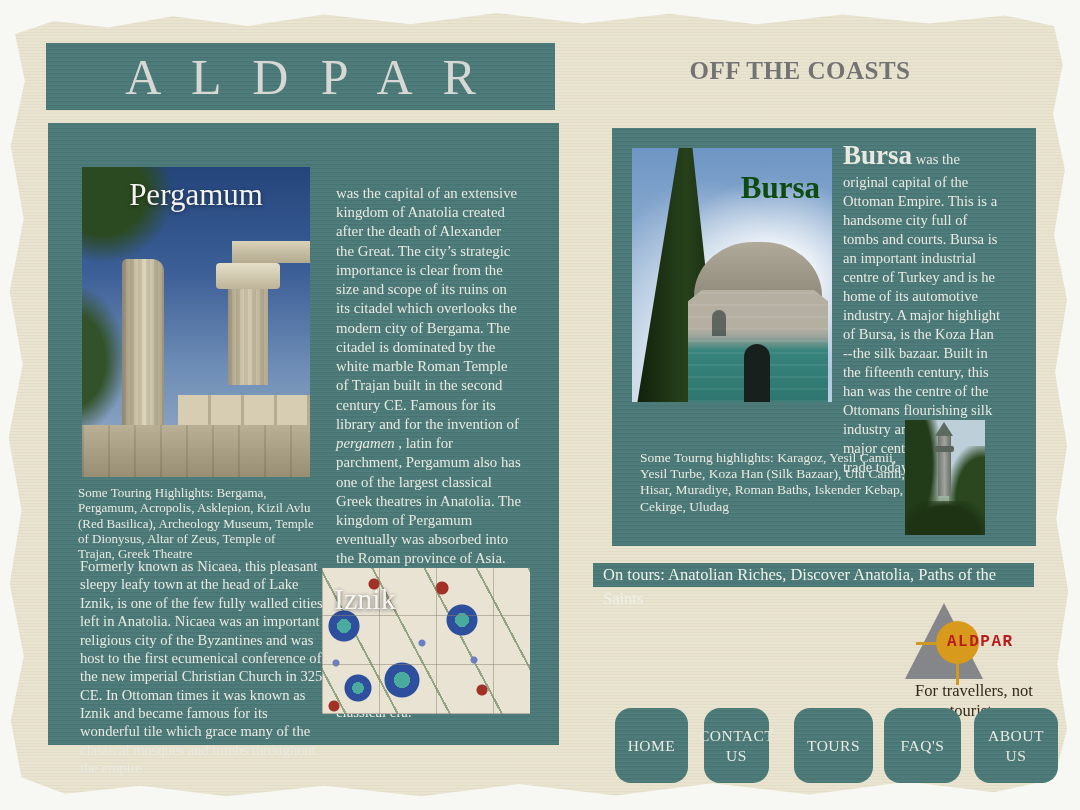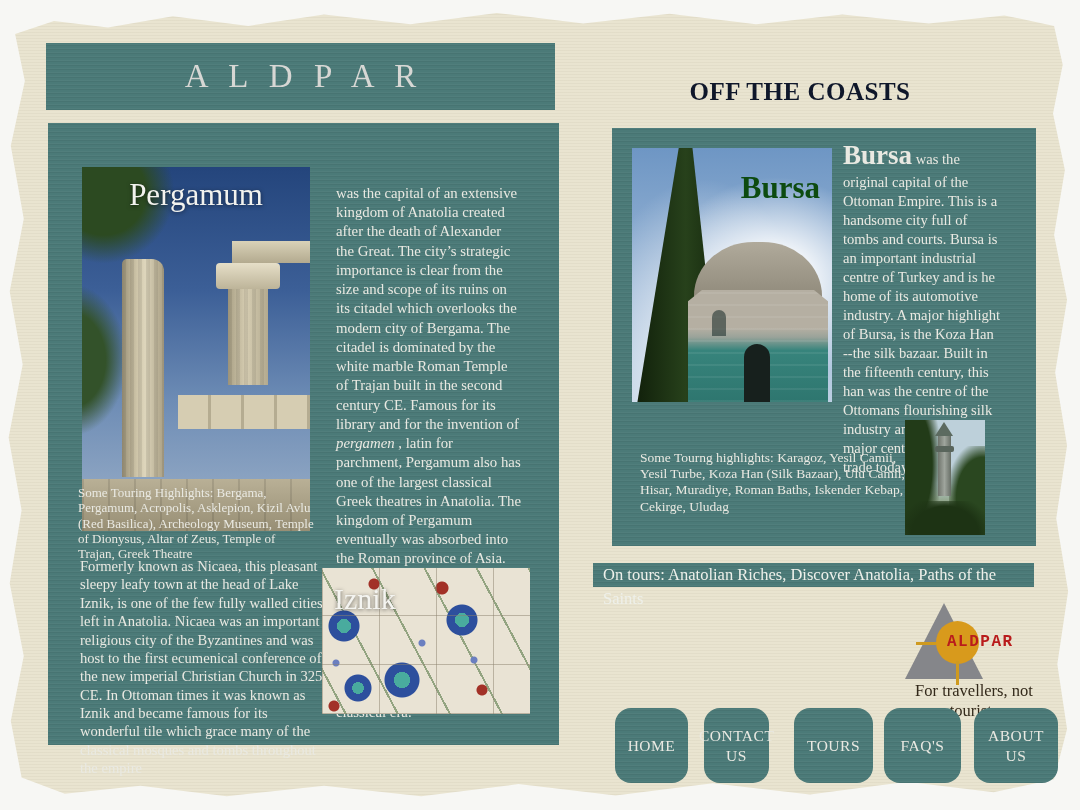--- a/index.html
+++ b/index.html
@@ -17,27 +17,27 @@
   }
   .teal{
     background:
       repeating-linear-gradient(0deg, rgba(0,0,0,0.05) 0 1px, rgba(255,255,255,0.03) 1px 2px, rgba(0,0,0,0) 2px 4px),
       #4b7a78;
   }
   .abs{position:absolute;}
   .wtxt{color:#e9e9e2;}
   
   .brand-bar{left:46px;top:43px;width:509px;height:67px;display:flex;align-items:center;justify-content:center;}
-  .brand-text{font-size:33px;letter-spacing:0.20em;color:#d7d7d4;padding-left:0.2em;white-space:nowrap;}
-  .headline{left:620px;top:78px;width:360px;text-align:center;font-size:25px;font-weight:bold;color:#0f172a;letter-spacing:0.5px;}
+  .brand-text{font-size:50px;letter-spacing:0.20em;color:#d7d7d4;padding-left:0.2em;white-space:nowrap;}
+  .headline{left:620px;top:57px;width:360px;text-align:center;font-size:25px;font-weight:bold;color:#737373;letter-spacing:0.5px;}
   
   .left-panel{left:48px;top:123px;width:511px;height:622px;}
   .right-panel{left:612px;top:128px;width:424px;height:418px;}
   
-  .perg-photo{left:34px;top:44px;width:228px;height:364px;overflow:hidden;
+  .perg-photo{left:34px;top:44px;width:228px;height:310px;overflow:hidden;
     background:linear-gradient(180deg,#24457c 0%,#3c5f97 34%,#6d8cb5 64%,#9db1c9 100%);}
   .p-foliage1{left:-22px;top:-18px;width:115px;height:115px;background:radial-gradient(circle at 38% 38%, #2c4a21 0 42%, rgba(44,74,33,0) 70%);}
   .p-foliage2{left:-28px;top:118px;width:72px;height:150px;background:radial-gradient(ellipse at 22% 50%, #33522a 0 45%, rgba(51,82,42,0) 72%);}
   .p-col-left{left:40px;top:92px;width:42px;height:218px;border-radius:5px 12px 0 0;
     background:
       repeating-linear-gradient(90deg, rgba(0,0,0,0.08) 0 4px, rgba(0,0,0,0) 4px 8px),
       linear-gradient(90deg,#9b9278 0%,#cdc4a8 35%,#ded6bc 55%,#a99f84 100%);}
   .p-capital{left:134px;top:96px;width:64px;height:26px;border-radius:4px;background:linear-gradient(180deg,#e6dfc8,#bdb499);}
   .p-beam{left:150px;top:74px;width:78px;height:22px;background:linear-gradient(180deg,#d9d2b8,#b3aa8f);}
   .p-col-right{left:146px;top:122px;width:40px;height:96px;

